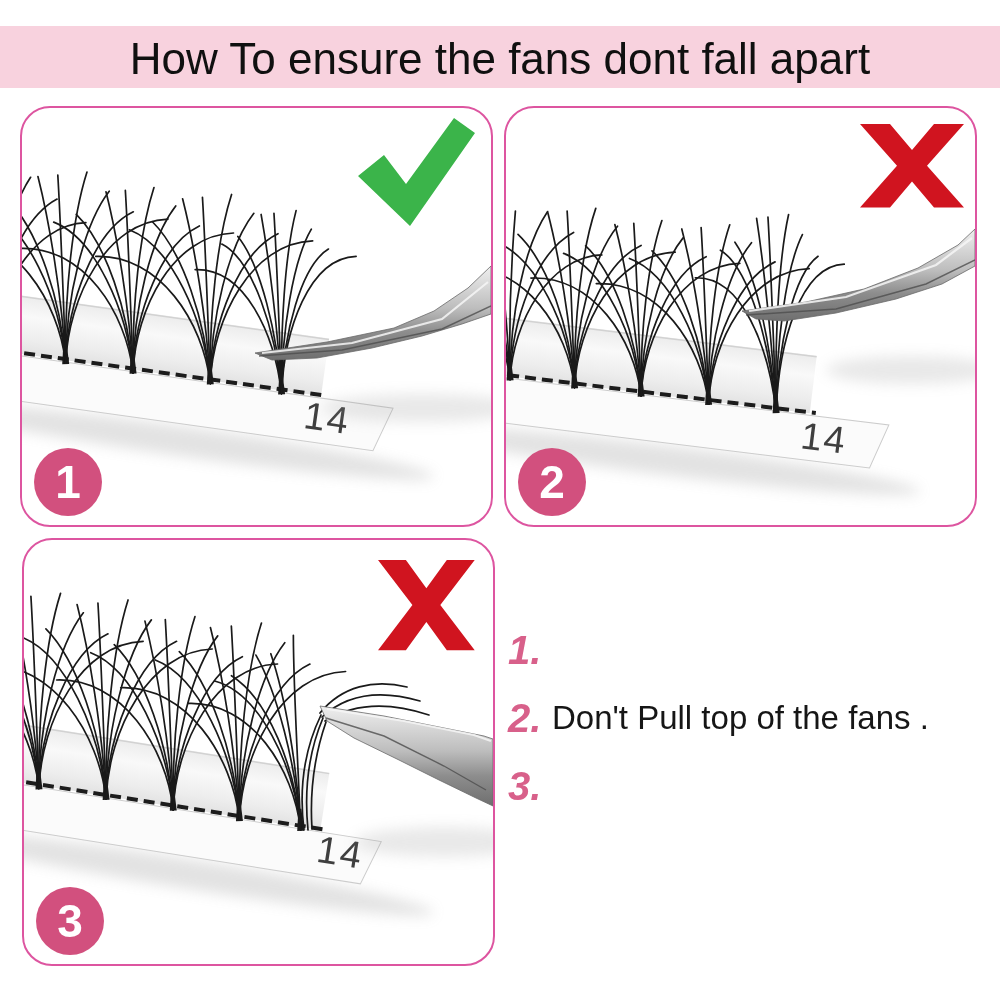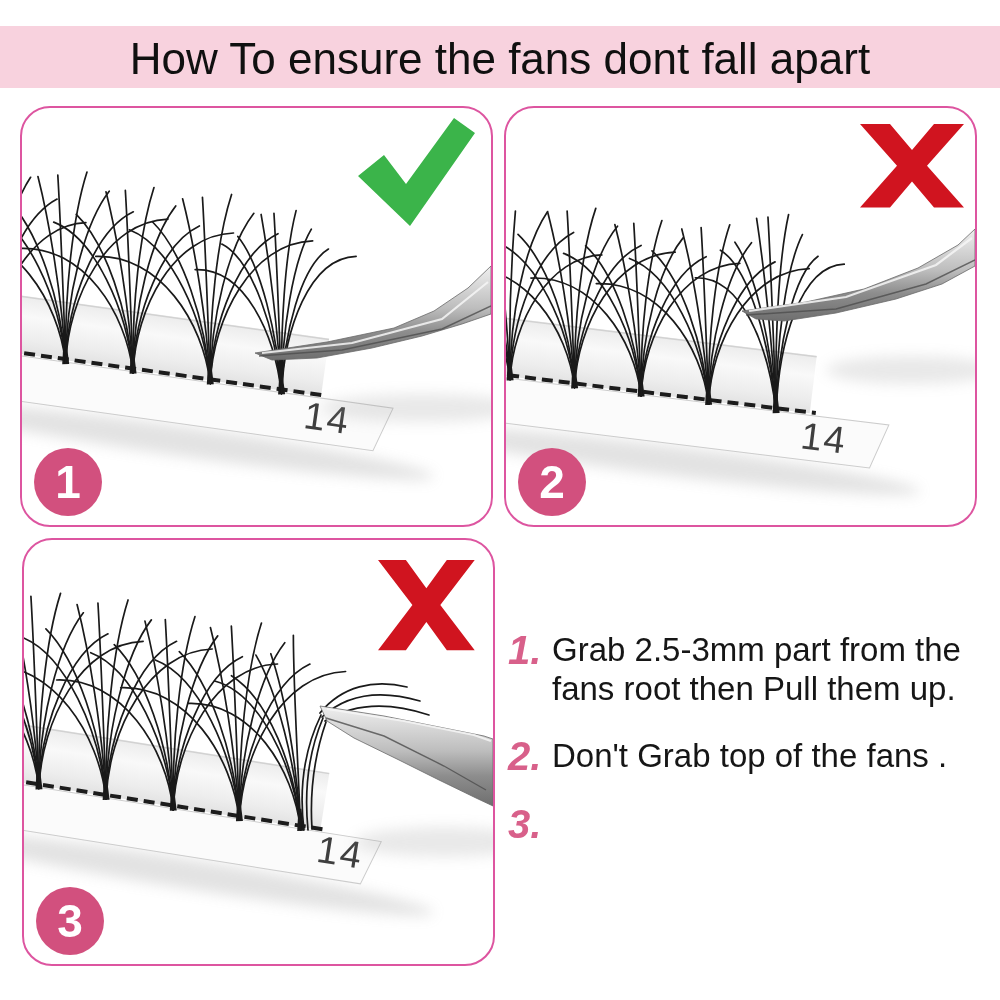--- a/index.html
+++ b/index.html
@@ -337,25 +337,23 @@
         <path transform="translate(354,20) scale(0.93,0.94)" d="M0,0 L30,0 L52,30 L74,0 L104,0 L67,48 L104,96 L74,96 L52,66 L30,96 L0,96 L37,48 Z" fill="#d0141f"></path>
       </svg>
     <div class="badge">
         <span>3</span>
       </div>
   </div>
 
   <div class="instructions">
     <div class="ins-item">
       <span class="ins-num">1.</span>
-      <span class="ins-text">Grab 2.5-3mm part from the
-fans root then Pull them up.</span>
     </div>
     <div class="ins-item">
       <span class="ins-num">2.</span>
-      <span class="ins-text">Don't Grab top of the fans .</span>
+      <span class="ins-text">Don't Pull top of the fans .</span>
     </div>
     <div class="ins-item">
       <span class="ins-num">3.</span>
     </div>
   </div>
 
 </div>
 
 </body></html>

